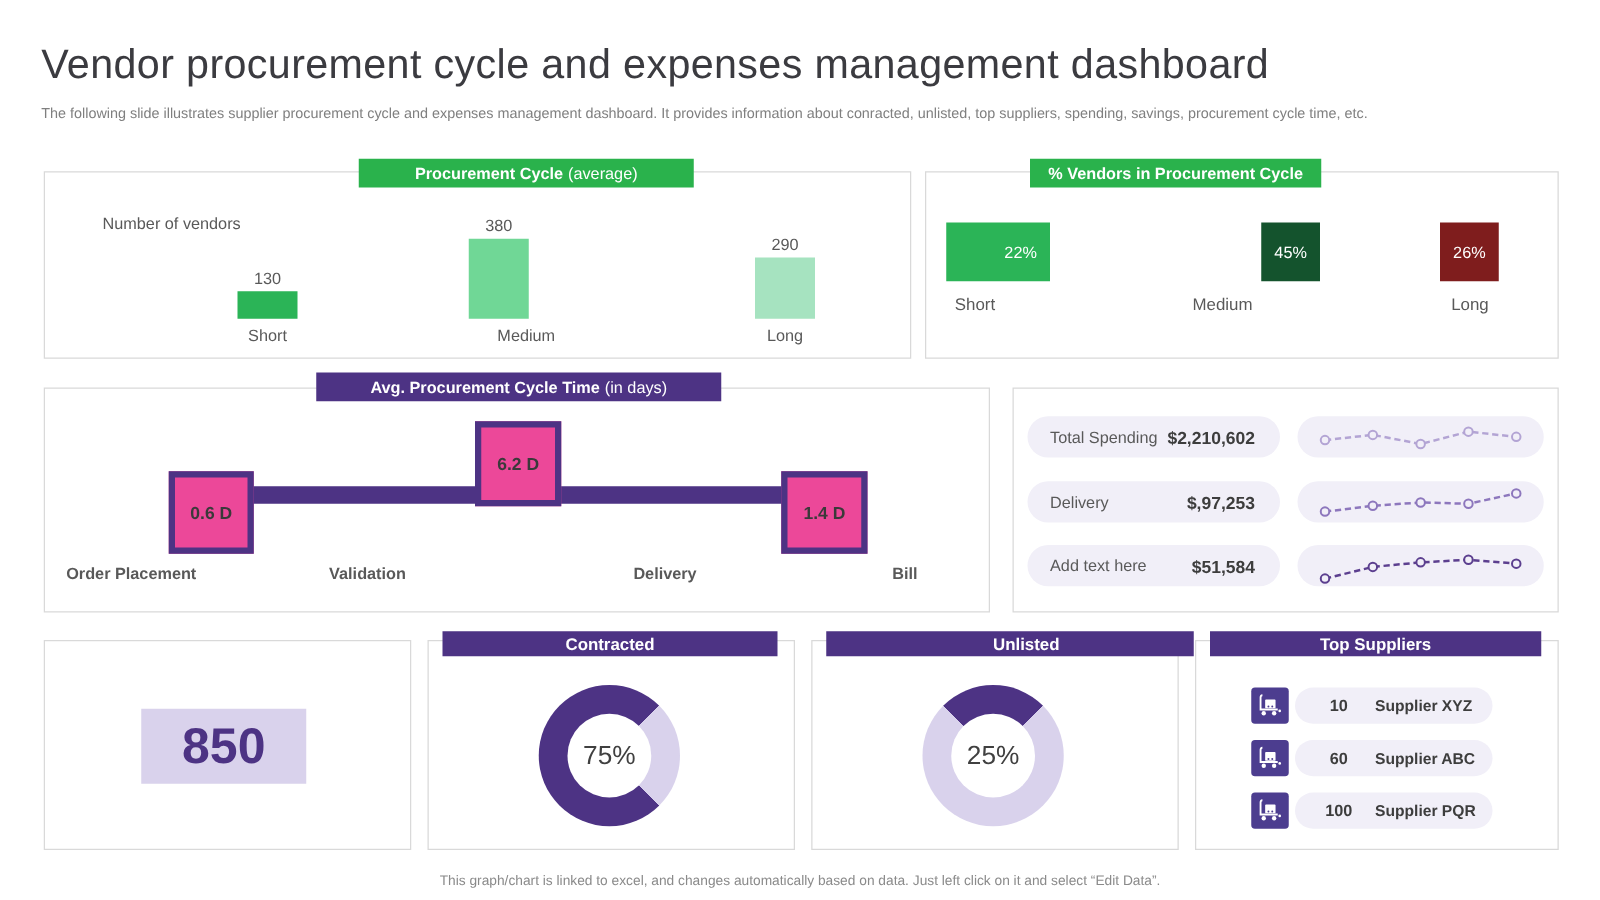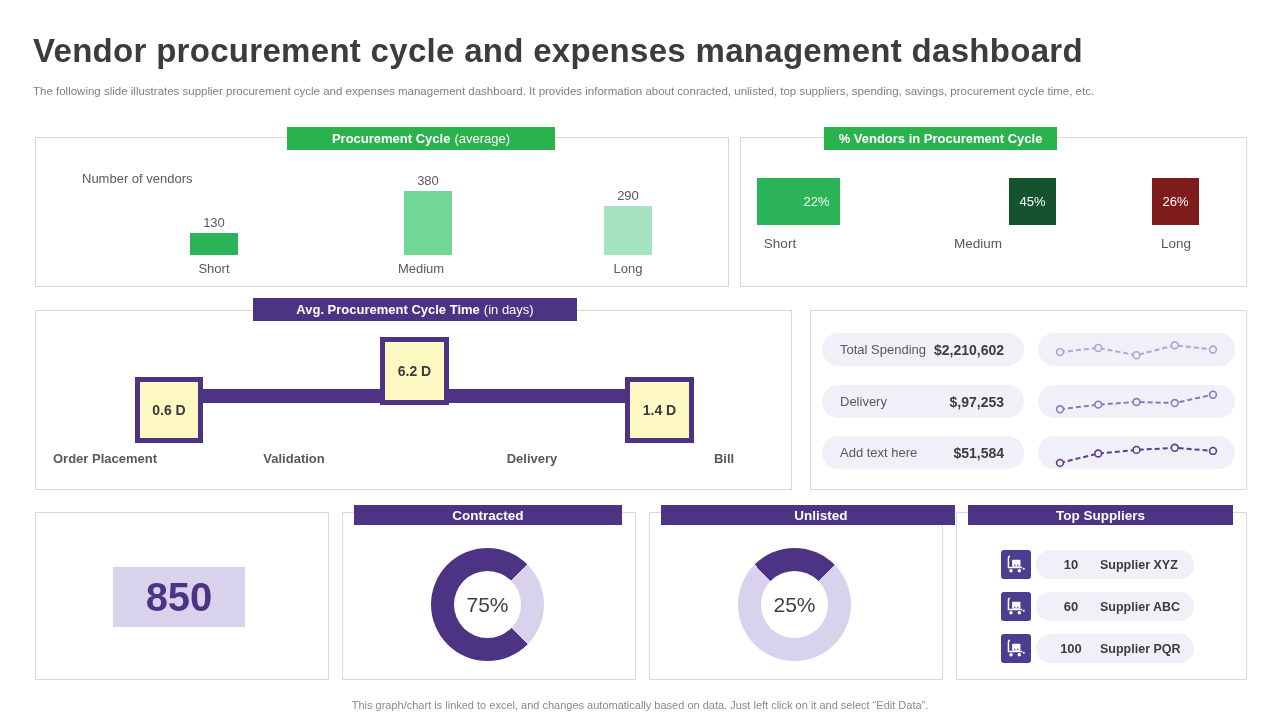--- a/index.html
+++ b/index.html
@@ -1,36 +1,36 @@
 <!DOCTYPE html>
 <html><head>
 <meta charset="utf-8">
 <style>
   html,body{margin:0;padding:0;background:#fff;}
   .slide{position:relative;width:1280px;height:720px;background:#fff;overflow:hidden;
          font-family:"Liberation Sans",sans-serif;}
   .abs{position:absolute;}
-  .title{left:33px;top:32px;font-size:33px;font-weight:700;color:#3b3b40;letter-spacing:.3px;white-space:nowrap;}
+  .title{left:33px;top:32px;font-size:33px;font-weight:400;color:#3b3b40;letter-spacing:.3px;white-space:nowrap;}
   .subtitle{left:33px;top:85px;font-size:11.5px;color:#7f7f7f;white-space:nowrap;}
   .card{position:absolute;background:#fff;border:1px solid var(--border);}
   .hdr{position:absolute;display:flex;align-items:center;justify-content:center;gap:4px;
        color:#fff;font-weight:bold;font-size:13px;white-space:nowrap;}
   .hdr .suffix{font-weight:400;}
   .hdr.green{background:var(--green);}
   .hdr.purple{background:var(--purple);}
   .axis-label{left:82px;top:171px;font-size:13px;color:var(--text_gray);}
   .bargroup{position:absolute;bottom:465px;width:48px;display:flex;flex-direction:column;align-items:center;gap:3px;}
   .bval{font-size:13px;color:var(--text_gray);}
   .bar{width:48px;}
   .bcat{position:absolute;top:261px;width:80px;text-align:center;font-size:13px;color:var(--text_gray);}
   .sq{position:absolute;top:178px;width:47px;height:47px;display:flex;align-items:center;justify-content:center;
       color:#fff;font-size:13px;}
   .sqcat{position:absolute;top:236px;width:94px;text-align:center;font-size:13.5px;color:var(--text_gray);}
   .tl-bar{position:absolute;left:200px;top:389px;width:460px;height:14px;background:var(--purple);}
-  .tl-box{position:absolute;background:#fef9c3;border:5px solid var(--purple);box-sizing:border-box;
+  .tl-box{position:absolute;background:#ec4899;border:5px solid var(--purple);box-sizing:border-box;
           display:flex;align-items:center;justify-content:center;font-weight:bold;font-size:14px;color:#3a3a3a;}
   .stage{position:absolute;top:451px;width:150px;text-align:center;font-weight:bold;font-size:13px;color:var(--text_gray);}
   .pill{position:absolute;height:33px;border-radius:17px;background:var(--pill_bg);box-sizing:border-box;}
   .label-pill{left:822px;width:202px;display:flex;align-items:center;padding:0 20px 0 18px;}
   .stat-label{font-size:13px;color:var(--text_gray);}
   .stat-value{margin-left:auto;font-weight:bold;font-size:14px;color:#3d3d3d;}
   .spark-pill{left:1038px;width:197px;display:flex;align-items:center;justify-content:center;}
   .hdr-sm{position:absolute;top:505px;height:20px;display:flex;align-items:center;justify-content:center;
           background:var(--purple);color:#fff;font-weight:bold;font-size:13.5px;}
   .kpi-rect{position:absolute;left:113px;top:567px;width:132px;height:60px;background:var(--lavender);
@@ -58,21 +58,21 @@
   <div class="hdr green" style="left:287px;top:127px;width:268px;height:23px;">
     <span>Procurement Cycle</span>
     <span class="suffix">(average)</span>
   </div>
   <div class="abs axis-label">Number of vendors</div>
 
   <div class="bargroup" style="left:190px;">
     <span class="bval">130</span>
     <div class="bar" style="background: rgb(43, 180, 87); height: 22px;"></div>
   </div>
-  <div class="bargroup" style="left:404px;">
+  <div class="bargroup" style="left:375px;">
     <span class="bval">380</span>
     <div class="bar" style="background: rgb(112, 215, 150); height: 64px;"></div>
   </div>
   <div class="bargroup" style="left:604px;">
     <span class="bval">290</span>
     <div class="bar" style="background: rgb(166, 227, 192); height: 49px;"></div>
   </div>
   <span class="bcat" style="left:174px;">Short</span>
   <span class="bcat" style="left:381px;">Medium</span>
   <span class="bcat" style="left:588px;">Long</span>

